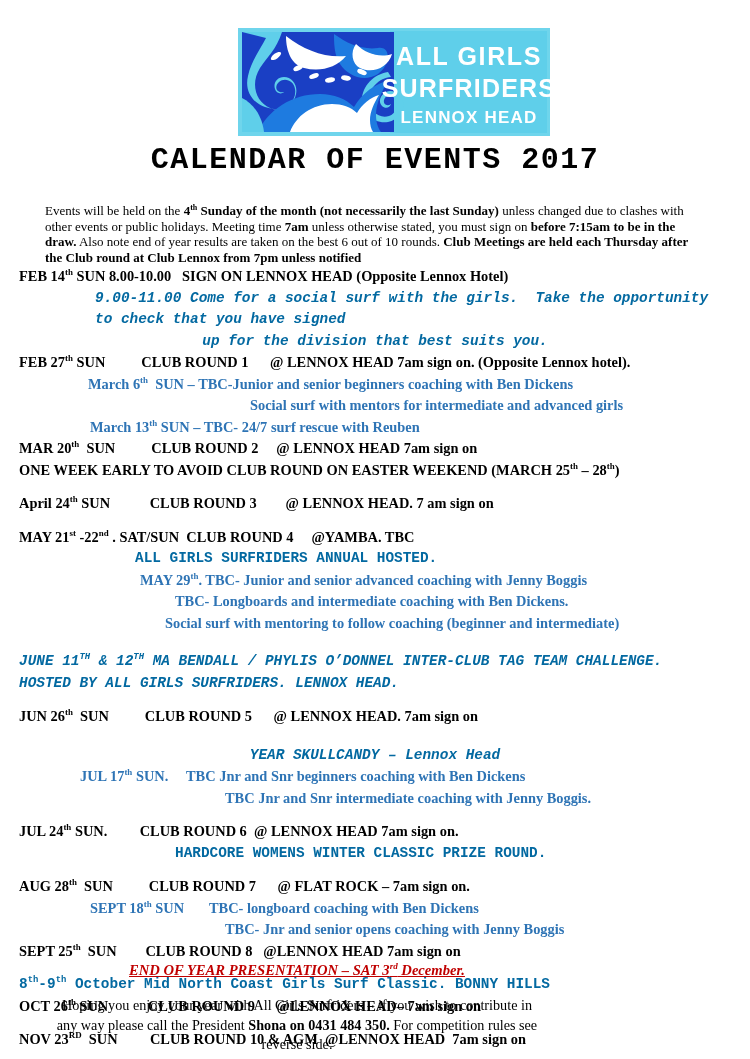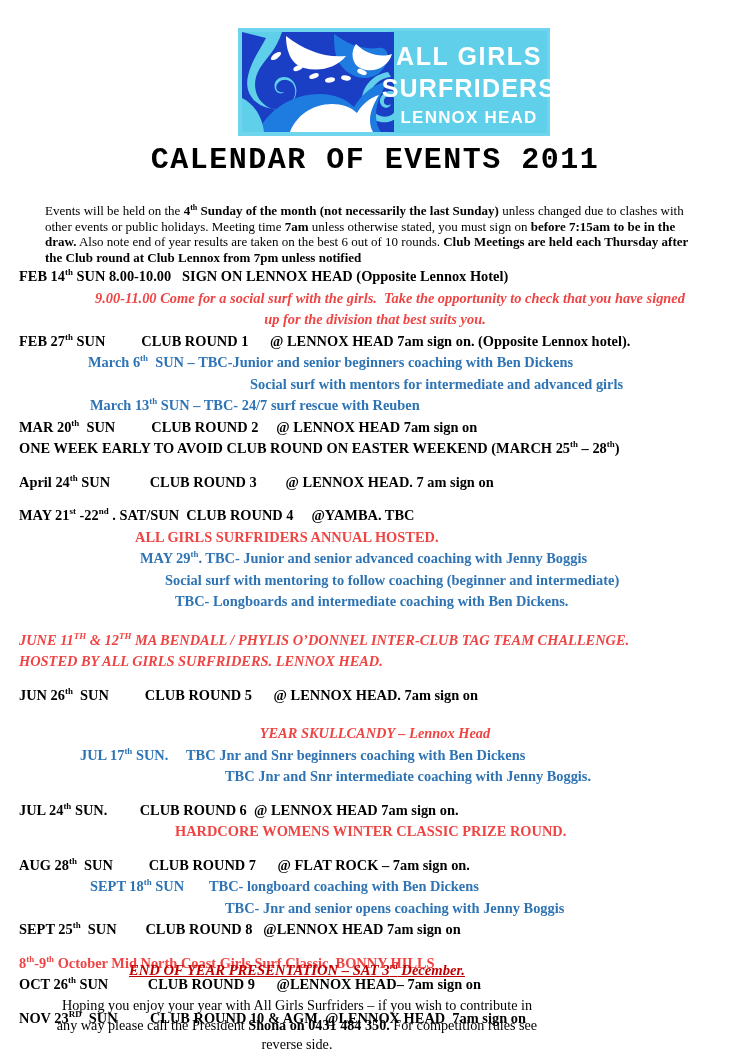--- a/index.html
+++ b/index.html
@@ -61,21 +61,21 @@
     width: 750px;
   }
   .ln {
     font-size: 14.4px;
     line-height: 21.5px;
     white-space: pre-wrap;
     padding-left: 19px;
     padding-right: 16px;
   }
   .ln.blk   { color: #000000; font-weight: bold; }
-  .ln.red   { color: #ef4444; font-weight: bold; }
+  .ln.red   { color: #0369a1; font-weight: bold; font-family: Liberation Mono, monospace; }
   .ln.blue  { color: #2E74B5; font-weight: bold; }
   .ln.ital  { font-style: italic; }
   .ln.ctr   { text-align: center; padding-left: 0; padding-right: 0; }
   .spacer   { height: 12px; }
   .spacer.lg{ height: 17px; }
   sup { font-size: 0.62em; vertical-align: super; line-height: 0; }
 
   
   #footer {
     position: absolute;
@@ -138,42 +138,42 @@
     <path d="M4 70 c12 6 20 18 22 34 H4 Z" fill="#5FCFEA"></path>
 
     <rect x="0" y="0" width="312" height="108" fill="none" stroke="#6FD5EC" stroke-width="6"></rect>
 
     <text x="231" y="37" text-anchor="middle" font-family="'Liberation Sans', sans-serif" font-size="25" font-weight="bold" fill="#FFFFFF" letter-spacing="1.6">ALL GIRLS</text>
     <text x="231" y="69" text-anchor="middle" font-family="'Liberation Sans', sans-serif" font-size="25" font-weight="bold" fill="#FFFFFF" letter-spacing="1.2">SURFRIDERS</text>
     <text x="231" y="95" text-anchor="middle" font-family="'Liberation Sans', sans-serif" font-size="17" font-weight="bold" fill="#FFFFFF" letter-spacing="1.2">LENNOX HEAD</text>
   </svg>
 </div>
 
-<div id="page-title">CALENDAR OF EVENTS 2011</div>
+<div id="page-title">CALENDAR OF EVENTS 2017</div>
 
 <p id="intro"><span>Events will be held on the </span><b>4</b><b><sup>th</sup></b><b> Sunday of the month (not necessarily the last Sunday)</b><span> unless changed due to clashes with other events or public holidays. Meeting time </span><b>7am</b><span> unless otherwise stated, you must sign on </span><b>before 7:15am to be in the draw.</b><span>  Also note end of year results are taken on the best 6 out of 10 rounds.  </span><b>Club Meetings are held each Thursday after the Club round at Club Lennox from 7pm unless notified</b></p>
 
 <div id="events">
     <div class="ln blk">FEB 14<sup>th</sup> SUN 8.00-10.00   SIGN ON LENNOX HEAD (Opposite Lennox Hotel)</div>
     <div class="ln red ital" style="padding-left: 95px;">9.00-11.00 Come for a social surf with the girls.  Take the opportunity to check that you have signed</div>
     <div class="ln red ital ctr">up for the division that best suits you.</div>
     <div class="ln blk">FEB 27<sup>th</sup> SUN          CLUB ROUND 1      @ LENNOX HEAD 7am sign on. (Opposite Lennox hotel).</div>
     <div class="ln blue" style="padding-left: 88px;">March 6<sup>th</sup>  SUN – TBC-Junior and senior beginners coaching with Ben Dickens</div>
     <div class="ln blue" style="padding-left: 250px;">Social surf with mentors for intermediate and advanced girls</div>
     <div class="ln blue" style="padding-left: 90px;">March 13<sup>th</sup> SUN – TBC- 24/7 surf rescue with Reuben</div>
     <div class="ln blk">MAR 20<sup>th</sup>  SUN          CLUB ROUND 2     @ LENNOX HEAD 7am sign on</div>
     <div class="ln blk">ONE WEEK EARLY TO AVOID CLUB ROUND ON EASTER WEEKEND (MARCH 25<sup>th</sup> – 28<sup>th</sup>)</div>
     <div class="spacer"></div>
     <div class="ln blk">April 24<sup>th</sup> SUN           CLUB ROUND 3        @ LENNOX HEAD. 7 am sign on</div>
     <div class="spacer"></div>
     <div class="ln blk">MAY 21<sup>st</sup> -22<sup>nd</sup> . SAT/SUN  CLUB ROUND 4     @YAMBA. TBC</div>
     <div class="ln red" style="padding-left: 135px;">ALL GIRLS SURFRIDERS ANNUAL HOSTED.</div>
     <div class="ln blue" style="padding-left: 140px;">MAY 29<sup>th</sup>. TBC- Junior and senior advanced coaching with Jenny Boggis</div>
+    <div class="ln blue" style="padding-left: 175px;">TBC- Longboards and intermediate coaching with Ben Dickens.</div>
     <div class="ln blue" style="padding-left: 165px;">Social surf with mentoring to follow coaching (beginner and intermediate)</div>
-    <div class="ln blue" style="padding-left: 175px;">TBC- Longboards and intermediate coaching with Ben Dickens.</div>
     <div class="spacer lg"></div>
     <div class="ln red ital">JUNE 11<sup>TH</sup> &amp; 12<sup>TH</sup> MA BENDALL / PHYLIS O’DONNEL INTER-CLUB TAG TEAM CHALLENGE.</div>
     <div class="ln red ital">HOSTED BY ALL GIRLS SURFRIDERS. LENNOX HEAD.</div>
     <div class="spacer"></div>
     <div class="ln blk">JUN 26<sup>th</sup>  SUN          CLUB ROUND 5      @ LENNOX HEAD. 7am sign on</div>
     <div class="spacer lg"></div>
     <div class="ln red ital ctr">YEAR SKULLCANDY – Lennox Head</div>
     <div class="ln blue" style="padding-left: 80px;">JUL 17<sup>th</sup> SUN.     TBC Jnr and Snr beginners coaching with Ben Dickens</div>
     <div class="ln blue" style="padding-left: 225px;">TBC Jnr and Snr intermediate coaching with Jenny Boggis.</div>
     <div class="spacer"></div>

